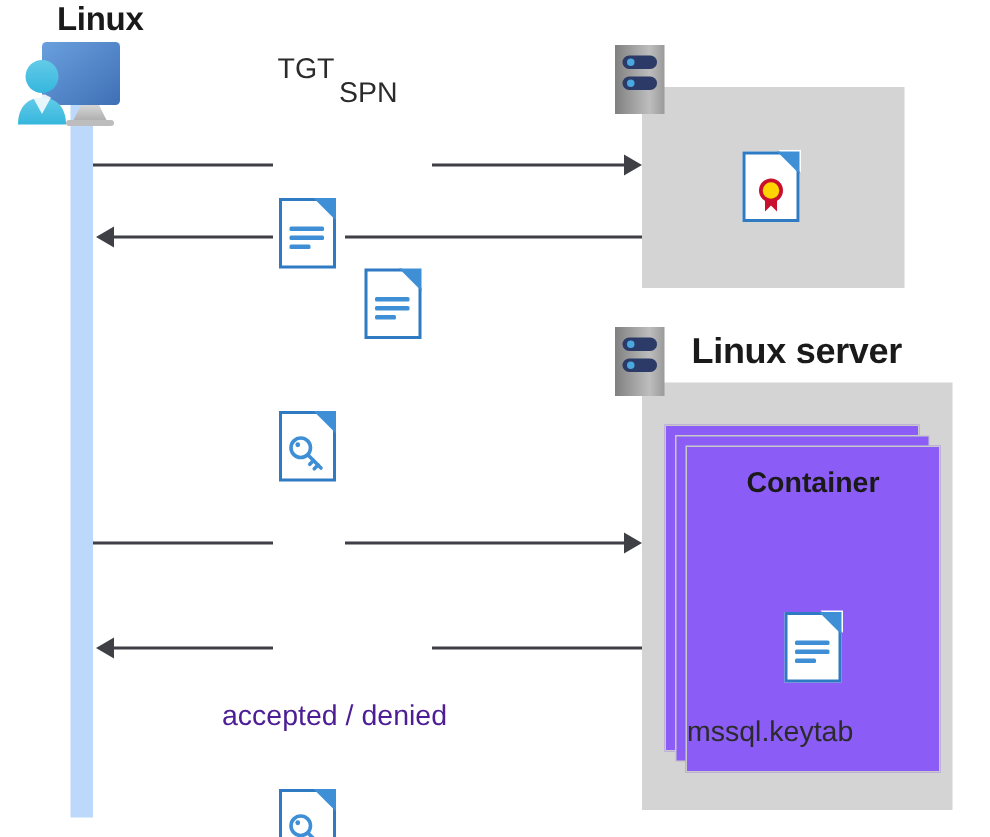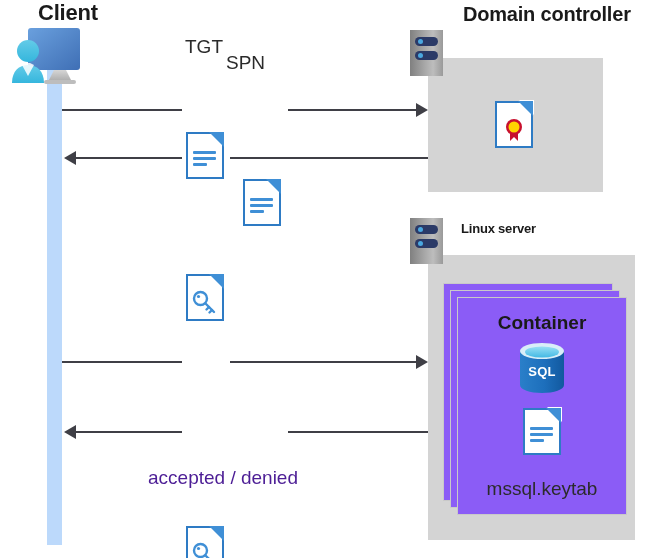--- a/index.html
+++ b/index.html
@@ -42,21 +42,21 @@
   .title-dc {
     left: 463px;
     top: 2px;
     font-size: 20px;
     line-height: 25px;
     width: 180px;
   }
   .title-linux {
     left: 461px;
     top: 221px;
-    font-size: 13px;
+    font-size: 24px;
   }
   .title-container {
     font-size: 19px;
     font-weight: bold;
     color: #1a1a1a;
     text-align: center;
     width: 100%;
   }
 
   
@@ -176,21 +176,21 @@
     width: 100%;
     height: 100%;
     padding-top: 14px;
     box-sizing: border-box;
   }
   .keytab-label {
     position: absolute;
     left: 0;
     bottom: 14px;
     width: 100%;
-    text-align: center;
+    text-align: left;
     font-size: 19px;
     color: #2b2b2b;
   }
 
   
   .sql {
     position: absolute;
     left: 50%;
     transform: translateX(-50%);
     top: 44px;
@@ -243,32 +243,31 @@
       <path d="M46 44 L58 44 L64 56 L40 56 Z" fill="url(#stand)"></path>
       <rect x="36" y="54" width="32" height="4" rx="2" fill="#bdbdbd"></rect>
 
       <rect x="20" y="2" width="52" height="42" rx="3" fill="url(#mon)"></rect>
 
       <circle cx="20" cy="25" r="11" fill="url(#per)"></circle>
       <path d="M4 57 C4 45 11 39 20 39 C29 39 36 45 36 57 Z" fill="url(#per)"></path>
       <path d="M14 39 L20 50 L26 39 L22 37 L18 37 Z" fill="#ffffff" opacity="0.85"></path>
     </svg>
   </div>
-  <div class="abs title title-client">Client</div>
+  <div class="abs title title-client">Linux</div>
 
   <div class="abs graybox dc-box"></div>
   <div class="abs server server-dc">
     <div class="bar b1">
         <div class="led"></div>
       </div>
     <div class="bar b2">
         <div class="led"></div>
       </div>
   </div>
-  <div class="abs title title-dc">Domain controller</div>
 
   <div class="abs doc cert-doc">
     <div class="body"></div>
     <div class="fold-cut"></div>
     <div class="fold"></div>
     <svg width="38" height="47" viewBox="0 0 38 47">
       <path d="M15 28 L15 40 L19 36 L23 40 L23 28 Z" fill="#c8102e"></path>
       <circle cx="19" cy="26" r="8" fill="#c8102e"></circle>
       <circle cx="19" cy="26" r="5.5" fill="#ffd400"></circle>
     </svg>
@@ -284,39 +283,20 @@
       </div>
   </div>
   <div class="abs title title-linux">Linux server</div>
 
   <div class="abs card card-back2"></div>
   <div class="abs card card-back1"></div>
   <div class="abs card card-front">
     <div class="inner">
       <div class="title-container">Container</div>
 
-      <div class="sql">
-        <svg width="46" height="52" viewBox="0 0 46 52">
-          <defs>
-            <linearGradient id="cyl" x1="0" y1="0" x2="1" y2="0">
-              <stop offset="0%" stop-color="#2a7fc9"></stop>
-              <stop offset="55%" stop-color="#1d6fbc"></stop>
-              <stop offset="100%" stop-color="#12599f"></stop>
-            </linearGradient>
-            <linearGradient id="top" x1="0" y1="0" x2="0" y2="1">
-              <stop offset="0%" stop-color="#9ae0f5"></stop>
-              <stop offset="100%" stop-color="#43b9e4"></stop>
-            </linearGradient>
-          </defs>
-          <path d="M1 9 L1 43 C1 47.5 10.9 51 23 51 C35.1 51 45 47.5 45 43 L45 9 Z" fill="url(#cyl)"></path>
-          <ellipse cx="23" cy="9" rx="22" ry="8" fill="#d9eef8"></ellipse>
-          <ellipse cx="23" cy="10" rx="17" ry="5.6" fill="url(#top)"></ellipse>
-        </svg>
-        <div class="sql-text">SQL</div>
-      </div>
 
       <div class="doc keytab-doc">
         <div class="body"></div>
         <div class="fold-cut"></div>
         <div class="fold"></div>
         <div class="lines">
             <i></i>
             <i></i>
             <i class="short"></i>
           </div>

